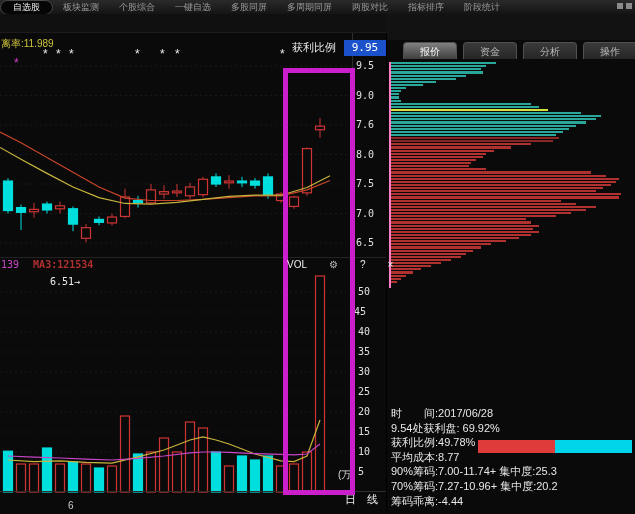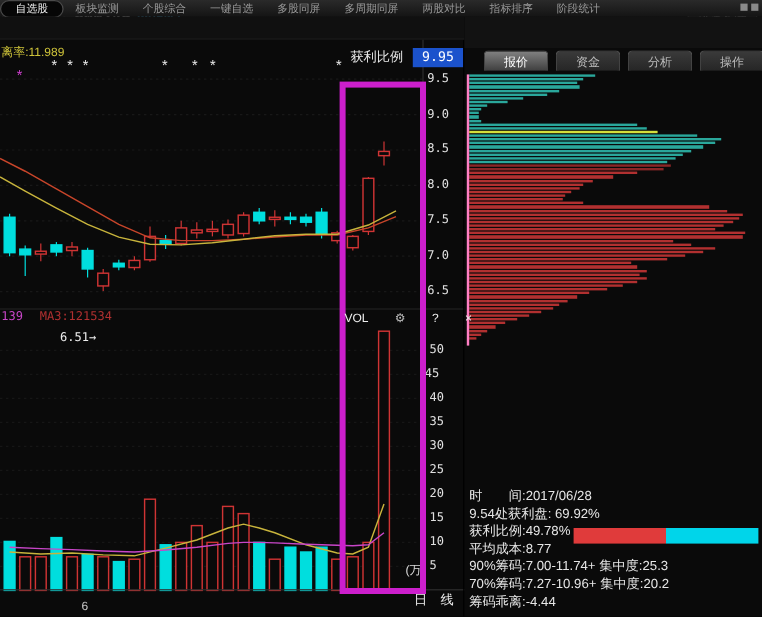--- a/index.html
+++ b/index.html
@@ -36,21 +36,21 @@
   #assist{left:292px;top:40px;color:#e8e8e8;font-size:11px;}
   #price-tag{left:344px;top:40px;width:42px;height:16px;background:#1b52cc;color:#fff;
              font-size:11px;text-align:center;line-height:16px;font-family:"DejaVu Sans Mono",monospace;}
   #low-ann{color:#eee;font-size:10px;font-family:"DejaVu Sans Mono",monospace;}
   .ax-lbl{position:absolute;color:#e0e0e0;font-size:10px;font-family:"DejaVu Sans Mono",monospace;
           width:30px;text-align:left;z-index:4;}
   .star{position:absolute;color:#eee;font-size:12px;z-index:4;}
   .star.mag{color:#d040d0;}
   #vol-ma-labels{left:1px;top:259px;font-size:10px;z-index:4;font-family:"DejaVu Sans Mono",monospace;}
   #vol-ma-labels .m1{color:#c846c8;}
-  #vol-ma-labels .m2{color:#b03030;margin-left:8px;}
+  #vol-ma-labels .m2{color:#b03030;margin-left:8px;font-weight:bold;}
   #vol-toolbar{left:287px;top:259px;z-index:6;font-size:10px;color:#eee;display:flex;gap:22px;align-items:center;}
   #unit-lbl{left:338px;top:468px;font-size:10px;color:#ddd;z-index:4;}
   #period-lbl{left:345px;top:492px;font-size:11px;color:#eee;z-index:4;letter-spacing:4px;}
   #month-lbl{left:68px;top:500px;font-size:10px;color:#ccc;z-index:4;}
   
   #hl-box{position:absolute;left:283px;top:68px;width:62px;height:417px;border:5px solid #cc1fcc;z-index:5;}
   
   #chip-axis{position:absolute;left:389px;top:62px;width:2px;height:226px;background:#ff7fc4;z-index:3;}
   #chip-rows{position:absolute;left:391px;top:62px;width:242px;z-index:2;}
   .chip-row{height:2.2px;margin-bottom:0.95px;}
@@ -308,21 +308,21 @@
       <div class="line">90%筹码:7.00-11.74+ 集中度:25.3</div>
       <div class="line">70%筹码:7.27-10.96+ 集中度:20.2</div>
       <div class="line">筹码乖离:-4.44</div>
     </div>
   <div id="ratio-bar">
     <div class="red" style="width: 49.78%; background: rgb(224, 59, 59);"></div>
     <div class="cyan" style="background: rgb(0, 213, 234);"></div>
   </div>
 <div class="ax-lbl" style="left: 356px; top: 60px;">9.5</div>
     <div class="ax-lbl" style="left: 356px; top: 89.5px;">9.0</div>
-    <div class="ax-lbl" style="left: 356px; top: 119px;">8.5</div>
+    <div class="ax-lbl" style="left: 356px; top: 119px;">7.6</div>
     <div class="ax-lbl" style="left: 356px; top: 148.5px;">8.0</div>
     <div class="ax-lbl" style="left: 356px; top: 178px;">7.5</div>
     <div class="ax-lbl" style="left: 356px; top: 207.5px;">7.0</div>
     <div class="ax-lbl" style="left: 356px; top: 237px;">6.5</div>
     <div class="ax-lbl" style="left: 358px; top: 286px;">50</div>
     <div class="ax-lbl" style="left: 354px; top: 306px;">45</div>
     <div class="ax-lbl" style="left: 358px; top: 326px;">40</div>
     <div class="ax-lbl" style="left: 358px; top: 346px;">35</div>
     <div class="ax-lbl" style="left: 358px; top: 366px;">30</div>
     <div class="ax-lbl" style="left: 358px; top: 386px;">25</div>

